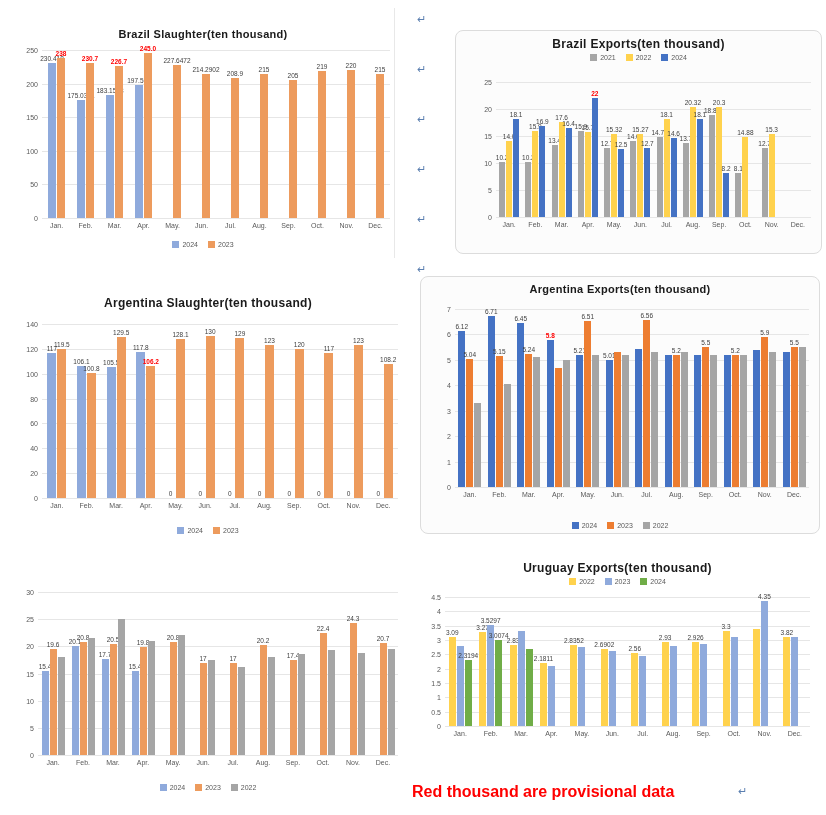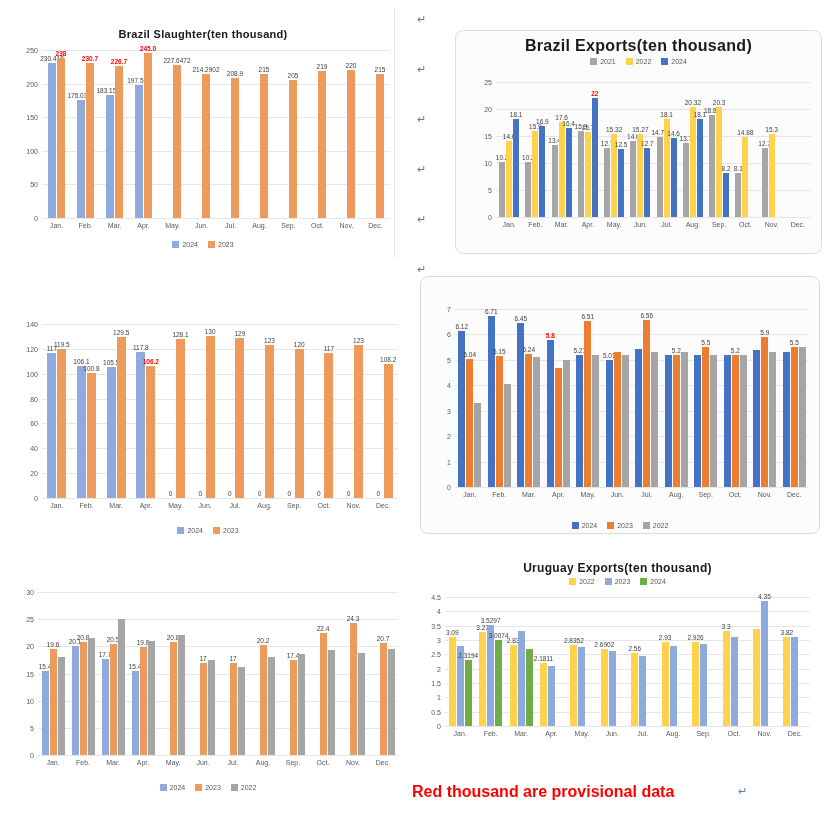--- a/index.html
+++ b/index.html
@@ -155,21 +155,21 @@
         <span>Nov.</span>
         <span>Dec.</span>
       </div>
     </div>
     <div class="legend" style="position: absolute; left: 0px; right: 0px; bottom: 4px;">
       <span><span class="key" style="background: rgb(143, 170, 220);"></span><span>2024</span></span>
       <span><span class="key" style="background: rgb(237, 155, 93);"></span><span>2023</span></span>
     </div>
   </div>
 <div class="panel boxed" id="p1" style="left:455px;top:30px;width:365px;height:222px;">
-    <div class="chart-title" style="font-size: 16px; padding-top: 6px; letter-spacing: 0.3px;">Brazil Exports(ten thousand)</div>
+    <div class="chart-title" style="font-size: 12px; padding-top: 6px; letter-spacing: 0.3px;">Brazil Exports(ten thousand)</div>
     <div class="legend">
       <span><span class="key" style="background: rgb(166, 166, 166);"></span><span>2021</span></span>
       <span><span class="key" style="background: rgb(255, 210, 77);"></span><span>2022</span></span>
       <span><span class="key" style="background: rgb(68, 114, 196);"></span><span>2024</span></span>
     </div>
     <div class="plot" style="position: absolute; left: 40px; top: 40px; width: 315px; height: 146px;">
       <div class="gridline" style="top: 146px;"></div>
       <div class="ytick" style="top: 146px;">0</div>
       <div class="gridline" style="top: 118.963px;"></div>
       <div class="ytick" style="top: 118.963px;">5</div>
@@ -315,20 +315,21 @@
         <span>Jul.</span>
         <span>Aug.</span>
         <span>Sep.</span>
         <span>Oct.</span>
         <span>Nov.</span>
         <span>Dec.</span>
       </div>
     </div>
   </div>
 <div class="panel" id="p2" style="left:8px;top:290px;width:400px;height:248px;">
+    <div class="chart-title" style="font-size: 12px; padding-top: 6px; letter-spacing: 0.3px;">Argentina Slaughter(ten thousand)</div>
     <div class="plot" style="position: absolute; left: 34px; top: 34px; width: 356px; height: 174px;">
       <div class="gridline" style="top: 174px;"></div>
       <div class="ytick" style="top: 174px;">0</div>
       <div class="gridline" style="top: 149.143px;"></div>
       <div class="ytick" style="top: 149.143px;">20</div>
       <div class="gridline" style="top: 124.286px;"></div>
       <div class="ytick" style="top: 124.286px;">40</div>
       <div class="gridline" style="top: 99.4286px;"></div>
       <div class="ytick" style="top: 99.4286px;">60</div>
       <div class="gridline" style="top: 74.5714px;"></div>
@@ -451,20 +452,21 @@
         <span>Nov.</span>
         <span>Dec.</span>
       </div>
     </div>
     <div class="legend" style="position: absolute; left: 0px; right: 0px; bottom: 4px;">
       <span><span class="key" style="background: rgb(143, 170, 220);"></span><span>2024</span></span>
       <span><span class="key" style="background: rgb(237, 155, 93);"></span><span>2023</span></span>
     </div>
   </div>
 <div class="panel boxed" id="p3" style="left:420px;top:276px;width:398px;height:256px;">
+    <div class="chart-title" style="font-size: 11px; padding-top: 6px; letter-spacing: 0.3px;">Argentina Exports(ten thousand)</div>
     <div class="plot" style="position: absolute; left: 34px; top: 32px; width: 354px; height: 178px;">
       <div class="gridline" style="top: 178px;"></div>
       <div class="ytick" style="top: 178px;">0</div>
       <div class="gridline" style="top: 152.571px;"></div>
       <div class="ytick" style="top: 152.571px;">1</div>
       <div class="gridline" style="top: 127.143px;"></div>
       <div class="ytick" style="top: 127.143px;">2</div>
       <div class="gridline" style="top: 101.714px;"></div>
       <div class="ytick" style="top: 101.714px;">3</div>
       <div class="gridline" style="top: 76.2857px;"></div>

